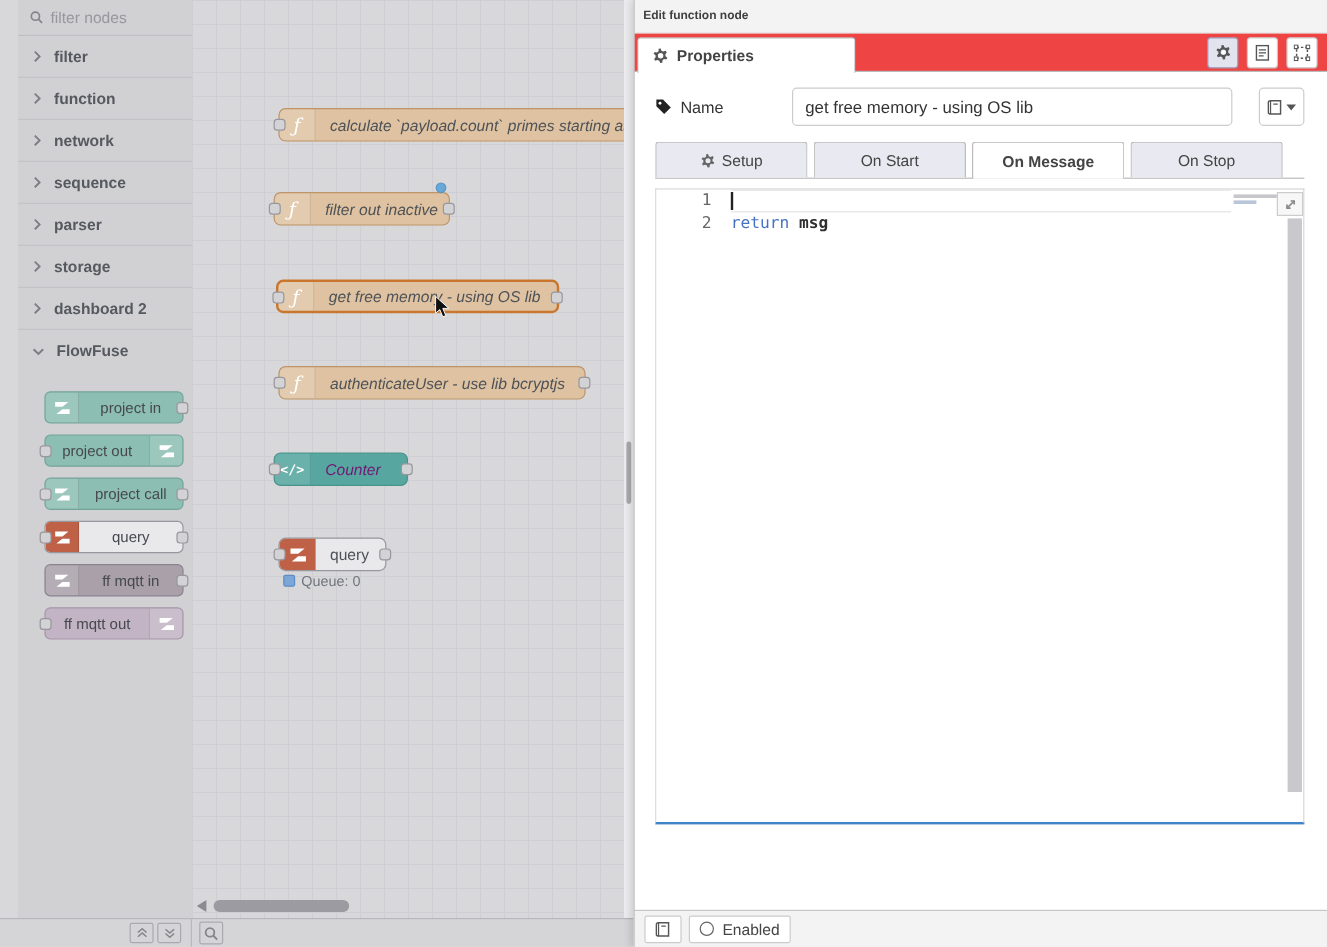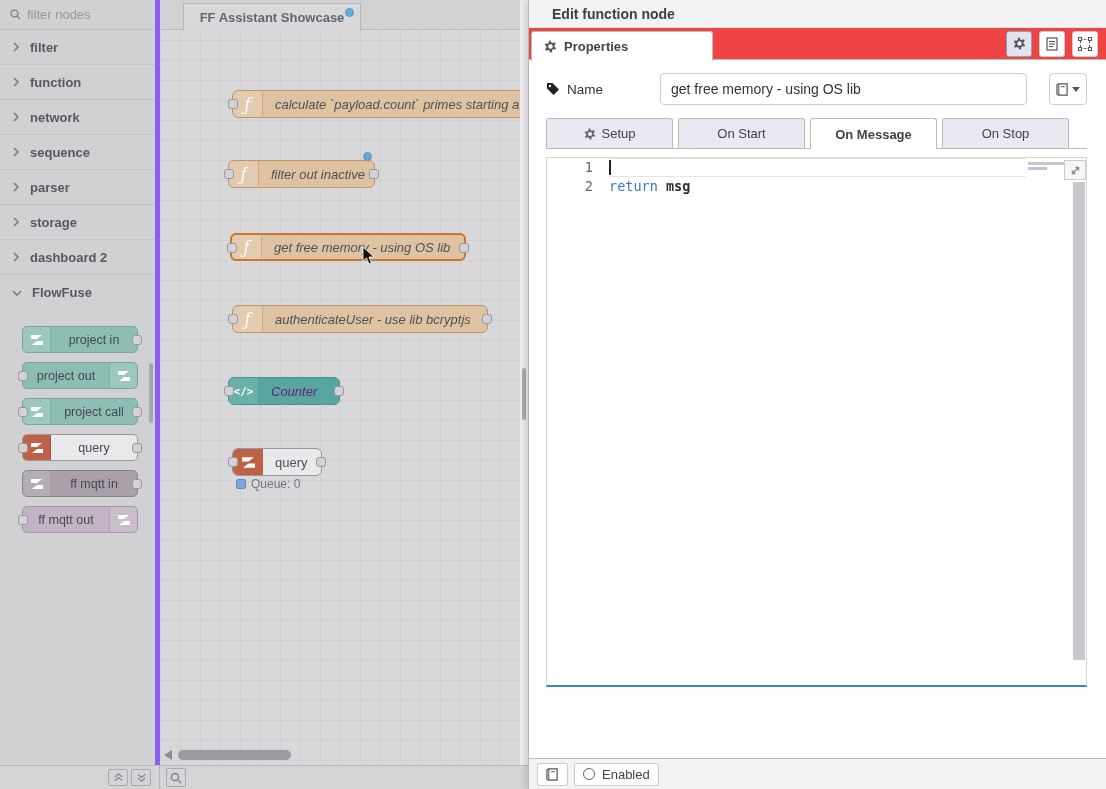--- a/index.html
+++ b/index.html
@@ -4,22 +4,22 @@
 <style>
   * { margin:0; padding:0; box-sizing:border-box; }
   html,body { width:1106px; height:789px; overflow:hidden;
     font-family:"Liberation Sans","DejaVu Sans",sans-serif; }
   body { position:relative; background:#d8d8db; font-size:13px; color:#444; }
 
   
   .workspace { position:absolute; left:0; top:0; width:528px; height:789px; }
 
   
-  .palette { position:absolute; left:0; top:0; width:160px; height:765px;
-    background:#d1d1d4; border-right:5px solid #8b5cf6; }
+  .palette { position:absolute; left:15px; top:0; width:160px; height:765px;
+    background:#d1d1d4; border-right:1px solid #8b5cf6; }
   .pal-search { height:30px; display:flex; align-items:center; gap:6px;
     padding:0 10px; border-bottom:1px solid #bfbfc4; color:#97979d; }
   .pal-search svg { flex:none; }
   .pal-cat { height:35px; display:flex; align-items:center; gap:10px;
     padding:0 12px; border-bottom:1px solid #c2c2c7; color:#56595f;
     font-weight:bold; font-size:13px; cursor:pointer; }
   .pal-cat .chev { color:#7c7c82; display:flex; }
   .pal-items { position:absolute; left:0; top:310px; width:159px; }
 
   .pnode { position:absolute; left:22px; width:116px; height:27px;
@@ -109,21 +109,21 @@
   .gap-thumb { position:absolute; left:2px; top:368px; width:4px; height:52px;
     background:#a9a9ae; border-radius:2px; }
 
   .mouse-cursor { position:absolute; left:362px; top:246px; z-index:5; }
 
   
   .tray { position:absolute; left:528px; top:0; width:578px; height:789px;
     background:#fff; border-left:1px solid #b5b5b5;
     box-shadow:-3px 0 6px rgba(0,0,0,0.12); display:flex; flex-direction:column; }
   .tray-header { height:28px; background:#f3f3f3; display:flex; align-items:center;
-    padding:0 23px; font-weight:bold; font-size:14px; color:#3f3f3f;
+    padding:0 7px; font-weight:bold; font-size:10px; color:#3f3f3f;
     border-bottom:1px solid #e2e2e2; }
   .tray-toolbar { height:44px; background:#f3f3f3; border-bottom:1px solid #ccc;
     display:flex; align-items:center; padding:0 9px; gap:8px; }
   .btn { height:28px; padding:0 11px; background:#fff; border:1px solid #ccc;
     border-radius:2px; font-size:13px; display:flex; align-items:center;
     cursor:pointer; }
   .btn.delete { color:#97979d; }
   .btn.cancel { color:#666; margin-left:auto; }
   .btn.done { background:#8c2022; border-color:#7a1c1e; color:#fff; font-weight:bold; }
 
@@ -340,26 +340,20 @@
               <path d="M1,1 h11 l-5,4 h-6 z" fill="#fff"></path>
               <path d="M13,11 h-11 l5,-4 h6 z" fill="#fff"></path>
             </svg>
           </span>
       </div>
     </div>
     <div class="pal-scrollthumb"></div>
   </div>
 
   <div class="canvas">
-    <div class="tabbar">
-      <div class="flowtab">
-        <span>FF Assistant Showcase</span>
-        <span class="dot"></span>
-      </div>
-    </div>
 
     <div class="cnode func" style="left:72px; top:90px; width:312px">
       <span class="port pl"></span>
       <span class="nicon">
           <span class="fx">ƒ</span>
         </span>
       <span class="nlabel">calculate `payload.count` primes starting at `p</span>
     </div>
 
     <div class="cnode func" style="left:68px; top:160px; width:147px">

